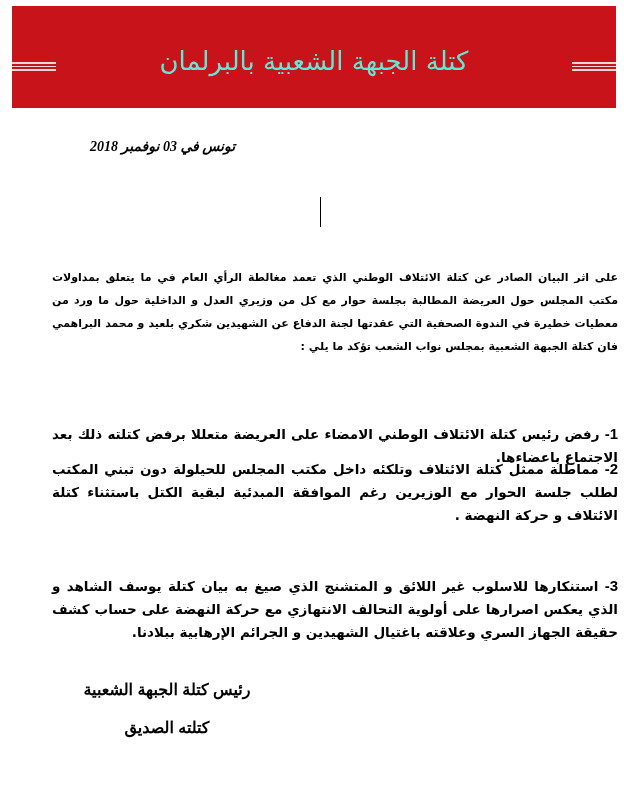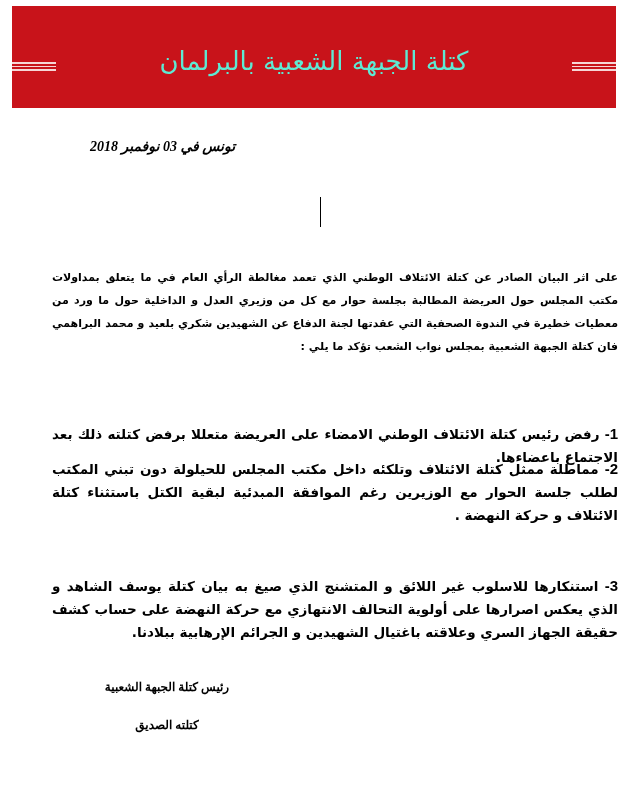--- a/index.html
+++ b/index.html
@@ -110,23 +110,23 @@
     .item .num {
       font-family: "Liberation Sans", sans-serif;
       font-size: 15px;
     }
     .signature {
       position: absolute;
       left: 62px;
       width: 210px;
       direction: rtl;
       text-align: center;
-      font-family: Liberation Serif, serif;
+      font-family: Liberation Sans, sans-serif;
       font-weight: bold;
-      font-size: 12px;
+      font-size: 16px;
     }
     .sig-title { top: 680px; }
     .sig-name { top: 718px; }
   </style>
 </head>
 <body>
 
 <div class="banner">
   <div class="banner-lines left">
       <span></span>

